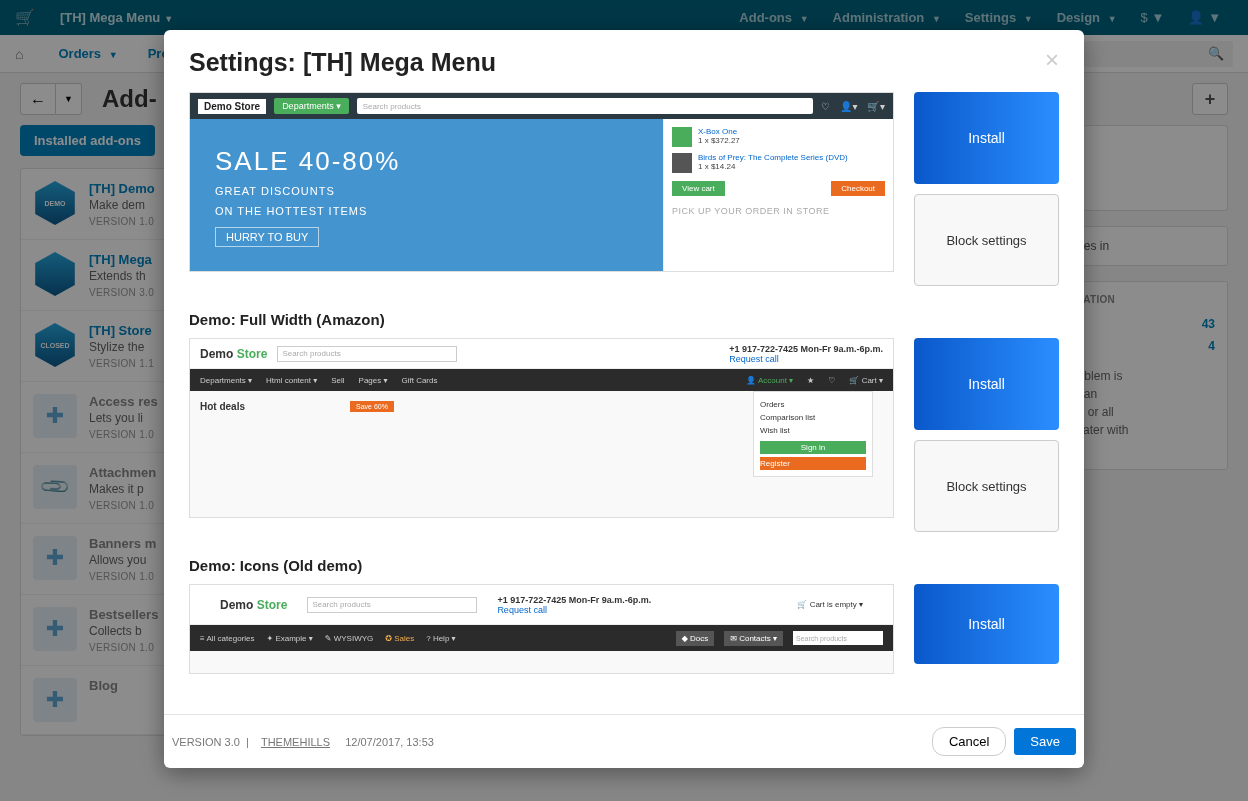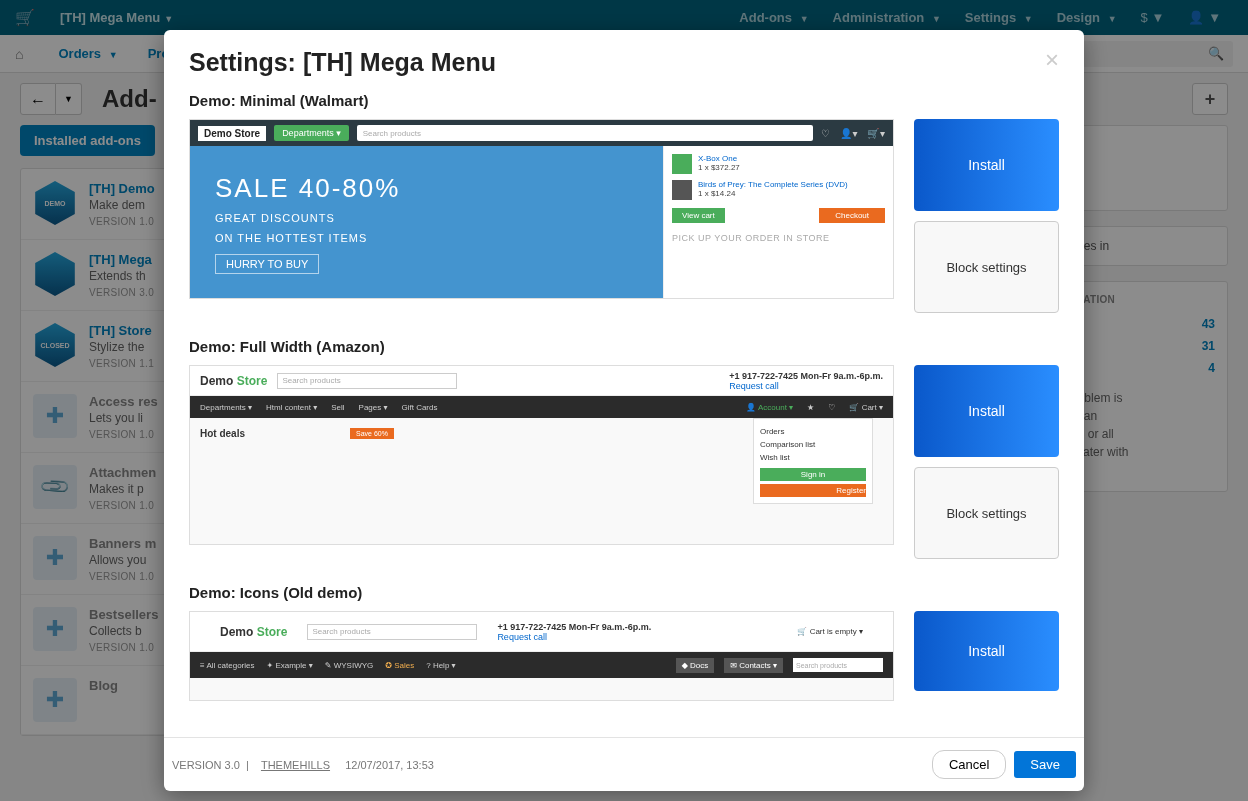--- a/index.html
+++ b/index.html
@@ -83,36 +83,36 @@
 .prev-icons { color:#ccc; font-size:10px; display:flex; gap:10px;}
 .prev-sale { background:#4494cf; color:#fff; flex:1; display:flex; flex-direction:column; justify-content:center; padding-left:25px; }
 .prev-content1 { display:flex; height:154px;}
 .prev-sale .big { font-size:26px; font-weight:300; letter-spacing:2px;}
 .prev-sale .sub { font-size:11px; letter-spacing:1px; margin-top:8px;}
 .prev-cart-pop { width:230px; background:#fff; padding:8px; font-size:8px; color:#444; border-left:1px solid #eee;}
 .cart-line { display:flex; gap:6px; margin-bottom:6px;}
 .cart-thumb { width:20px; height:20px; background:#ddd; }
 .cart-btns { display:flex; gap:14px; margin-top:8px;}
 .cart-view { background:#4aad5b; color:#fff; padding:3px 10px; font-size:8px;}
-.cart-checkout { background:#ea6a1f; color:#fff; padding:3px 16px; font-size:8px;}
+.cart-checkout { background:#ea6a1f; color:#fff; padding:3px 10px; font-size:8px;}
 
 .prev2-top { background:#fff; height:30px; display:flex; align-items:center; padding:0 10px; gap:10px; border-bottom:1px solid #eee;}
 .prev2-logo { font-size:12px; font-weight:bold; }
 .prev2-logo .g { color:#4aad5b; }
 .prev2-search { width:180px; height:16px; border:1px solid #ccc; font-size:8px; color:#aaa; display:flex; align-items:center; padding-left:4px;}
 .prev2-phone { font-size:9px; color:#333; margin-left:auto;}
 .prev2-nav { background:#2b2b2b; height:22px; display:flex; align-items:center; padding:0 10px; gap:14px; font-size:8px; color:#ccc;}
 .prev2-nav .acc { margin-left:auto; color:#4aad5b;}
 .prev2-body { display:flex; height:128px; position:relative;}
 .prev2-hot { padding:10px; font-size:10px; font-weight:bold; }
 .prev2-badge { background:#ea6a1f; color:#fff; font-size:7px; padding:2px 6px; position:absolute; left:160px; top:10px;}
 .prev2-account-dd { position:absolute; right:20px; top:0; width:120px; background:#fff; border:1px solid #ddd; font-size:8px; padding:6px;}
 .prev2-account-dd div { padding:2px 0;}
 .prev2-signin { background:#4aad5b; color:#fff; text-align:center; padding:3px; margin-top:4px;}
-.prev2-register { background:#ea6a1f; color:#fff; text-align:right; padding:3px; margin-top:3px;}
+.prev2-register { background:#ea6a1f; color:#fff; text-align:left; padding:3px; margin-top:3px;}
 
 .prev3-top { background:#fff; height:40px; display:flex; align-items:center; padding:0 30px; gap:20px; border-bottom:1px solid #eee;}
 .prev3-search { width:170px; height:16px; border:1px solid #ccc; font-size:8px; color:#aaa; display:flex; align-items:center; padding-left:4px;}
 .prev3-nav { background:#2b2b2b; height:26px; display:flex; align-items:center; padding:0 10px; gap:12px; font-size:8px; color:#ccc;}
 .prev3-nav span.sales { color:#f0ad4e; }
 .prev3-navr { margin-left:auto; display:flex; gap:10px; align-items:center;}
 .prev3-nav .ns { background:#555; padding:3px 6px; color:#fff;}
 .prev3-nav-search { width:90px; height:14px; background:#fff; font-size:7px; color:#aaa; display:flex; align-items:center; padding-left:3px;}
 
 .hex { width:44px; height:44px; background: linear-gradient(#26a9e0,#0c5a8c); clip-path: polygon(50% 0%, 95% 25%, 95% 75%, 50% 100%, 5% 75%, 5% 25%); display:flex; align-items:center; justify-content:center;}
@@ -247,24 +247,20 @@
     <div class="side-box">
       <div style="font-size:12px; color:#555;">ons and themes in</div>
     </div>
     <div class="side-box">
       <div class="side-title">ONS INITIALIZATION</div>
       <div class="side-item">
           <span>ons:</span>
           <span class="side-val">43</span>
         </div>
       <div class="side-item">
-          <span>ns:</span>
-          <span class="side-val">31</span>
-        </div>
-      <div class="side-item">
           <span>dd-ons:</span>
           <span class="side-val">4</span>
         </div>
       <div style="margin-top:10px; font-size:12px; color:#666; line-height:1.5;">
         <span>f a certain problem is</span><br>
         <span>add-on, you can</span><br>
         <span>party add-ons or all</span><br>
         <span>enable them later with</span><br>
         <span>one click.</span>
       </div>
@@ -275,21 +271,20 @@
 <div class="backdrop"></div>
 
 <div class="modal">
   <div class="modal-header">
     <h1>Settings: [TH] Mega Menu</h1>
     <span class="modal-close">×</span>
   </div>
   <div class="modal-body">
 
     <div class="demo-section">
-      <div class="demo-title">Demo: Minimal (Walmart)</div>
       <div class="demo-row">
         <div class="demo-img">
           <div class="prev-top">
             <span class="ds">Demo Store</span>
             <span class="dept">Departments ▾</span>
             <span class="prev-search">Search products</span>
             <span class="prev-icons">
                 <span>♡</span>
                 <span>👤▾</span>
                 <span>🛒▾</span>

